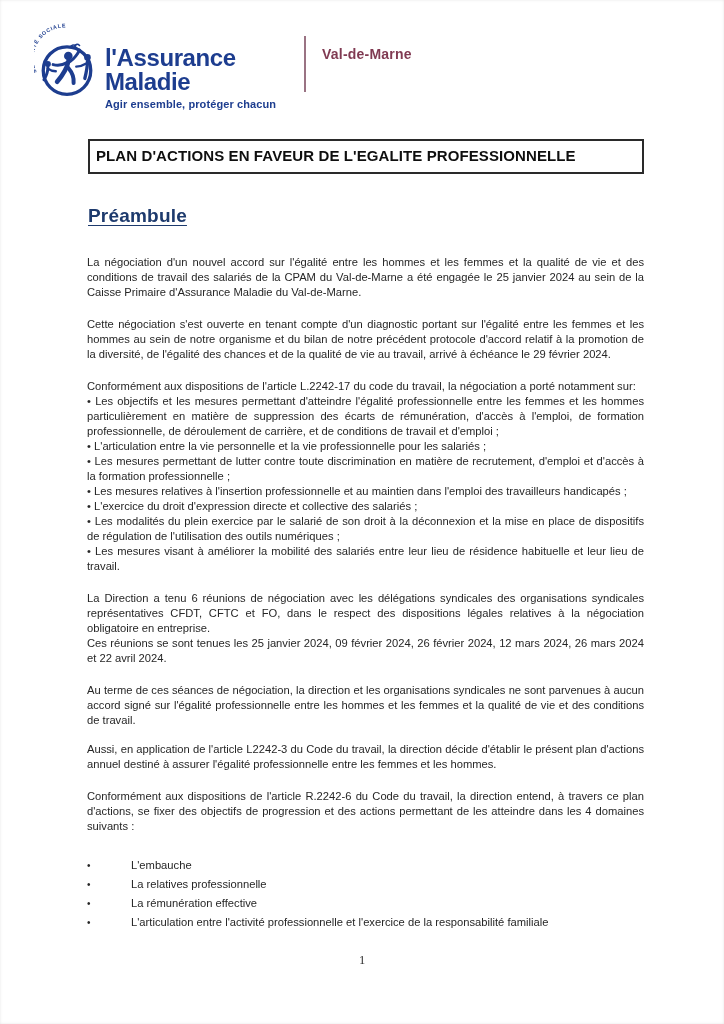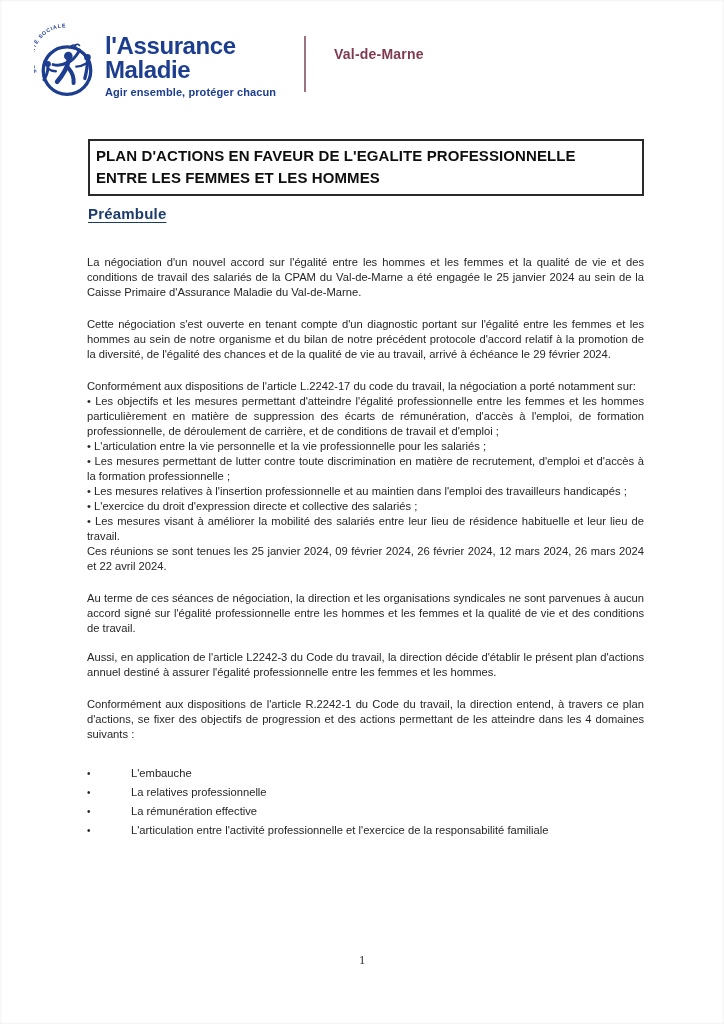--- a/index.html
+++ b/index.html
@@ -9,45 +9,45 @@
     background: #ffffff;
     overflow: hidden;
     font-family: "Liberation Sans", sans-serif;
     box-shadow: inset 0 0 3px rgba(0,0,0,0.10);
   }
 
   
   .header { position: absolute; top: 22px; left: 34px; display: flex; align-items: flex-start; }
   .brand { display: flex; align-items: flex-start; }
   .logo-svg { width: 66px; height: 80px; display: block; }
-  .wordmark { margin-left: 5px; margin-top: 12px; }
+  .wordmark { margin-left: 5px; margin-top: 24px; }
   .brand-name {
     color: #1d3d8f; font-weight: bold; font-size: 24px; line-height: 24px;
     letter-spacing: -0.4px;
   }
   .tagline { color: #1d3d8f; font-weight: bold; font-size: 11px; margin-top: 4px; letter-spacing: 0.1px; }
   .region-block {
     margin-left: 28px; margin-top: 14px;
     border-left: 2px solid #9a7383;
-    padding-left: 28px; height: 56px;
+    padding-left: 16px; height: 56px;
   }
   .region-label { color: #803a52; font-size: 14px; font-weight: bold; margin-top: 10px; letter-spacing: 0.2px; }
 
   
   .title-box {
     position: absolute; top: 139px; left: 88px; right: 80px;
     border: 2px solid #2a2a2a;
     padding: 4px 6px 5px 6px;
   }
   .title-line { font-size: 15px; font-weight: bold; color: #0f0f0f; line-height: 22px; letter-spacing: 0.1px; }
 
   
   .section-heading {
     position: absolute; top: 205px; left: 88px;
-    color: #1d3a6d; font-size: 15px; font-weight: bold;
+    color: #1d3a6d; font-size: 19px; font-weight: bold;
     text-decoration: underline; text-underline-offset: 3px;
     letter-spacing: 0.2px;
   }
 
   
   .content {
     position: absolute; top: 241px; left: 87px; right: 80px;
     font-size: 11.2px; line-height: 15px; color: #262626;
     text-align: justify;
   }
@@ -106,42 +106,43 @@
         <div class="tagline">Agir ensemble, protéger chacun</div>
       </div>
     </div>
     <div class="region-block">
       <div class="region-label">Val-de-Marne</div>
     </div>
   </div>
 
   <div class="title-box">
     <div class="title-line">PLAN D'ACTIONS EN FAVEUR DE L'EGALITE PROFESSIONNELLE</div>
-    <div class="title-line">ENTRE LES FEMMES ET LES HOMMES</div>
   </div>
 
   <div class="section-heading">Préambule</div>
 
   <div class="content">
     <p class="mt">La négociation d'un nouvel accord sur l'égalité entre les hommes et les femmes et la qualité de vie et des conditions de travail des salariés de la CPAM du Val-de-Marne a été engagée le 25 janvier 2024 au sein de la Caisse Primaire d'Assurance Maladie du Val-de-Marne.</p>
     <p class="mt-lg">Cette négociation s'est ouverte en tenant compte d'un diagnostic portant sur l'égalité entre les femmes et les hommes au sein de notre organisme et du bilan de notre précédent protocole d'accord relatif à la promotion de la diversité, de l'égalité des chances et de la qualité de vie au travail, arrivé à échéance le 29 février 2024.</p>
 
     <p class="mt-lg">Conformément aux dispositions de l'article L.2242-17 du code du travail, la négociation a porté notamment sur:</p>
     <p>• Les objectifs et les mesures permettant d'atteindre l'égalité professionnelle entre les femmes et les hommes particulièrement en matière de suppression des écarts de rémunération, d'accès à l'emploi, de formation professionnelle, de déroulement de carrière, et de conditions de travail et d'emploi ;</p>
     <p>• L'articulation entre la vie personnelle et la vie professionnelle pour les salariés ;</p>
     <p>• Les mesures permettant de lutter contre toute discrimination en matière de recrutement, d'emploi et d'accès à la formation professionnelle ;</p>
     <p>• Les mesures relatives à l'insertion professionnelle et au maintien dans l'emploi des travailleurs handicapés ;</p>
     <p>• L'exercice du droit d'expression directe et collective des salariés ;</p>
+    <p>• Les modalités du plein exercice par le salarié de son droit à la déconnexion et la mise en place de dispositifs de régulation de l'utilisation des outils numériques ;</p>
     <p>• Les mesures visant à améliorer la mobilité des salariés entre leur lieu de résidence habituelle et leur lieu de travail.</p>
 
+    <p class="mt-lg">La Direction a tenu 6 réunions de négociation avec les délégations syndicales des organisations syndicales représentatives CFDT, CFTC et FO, dans le respect des dispositions légales relatives à la négociation obligatoire en entreprise.</p>
     <p>Ces réunions se sont tenues les 25 janvier 2024, 09 février 2024, 26 février 2024, 12 mars 2024, 26 mars 2024 et 22 avril 2024.</p>
 
     <p class="mt-lg">Au terme de ces séances de négociation, la direction et les organisations syndicales ne sont parvenues à aucun accord signé sur l'égalité professionnelle entre les hommes et les femmes et la qualité de vie et des conditions de travail.</p>
     <p class="mt">Aussi, en application de l'article L2242-3 du Code du travail, la direction décide d'établir le présent plan d'actions annuel destiné à assurer l'égalité professionnelle entre les femmes et les hommes.</p>
-    <p class="mt-lg">Conformément aux dispositions de l'article R.2242-1 du Code du travail, la direction entend, à travers ce plan d'actions, se fixer des objectifs de progression et des actions permettant de les atteindre dans les 4 domaines suivants :</p>
+    <p class="mt-lg">Conformément aux dispositions de l'article R.2242-6 du Code du travail, la direction entend, à travers ce plan d'actions, se fixer des objectifs de progression et des actions permettant de les atteindre dans les 4 domaines suivants :</p>
 
     <div class="domain-list">
       <div class="domain-item">
         <span class="domain-marker">•</span>
         <span>L'embauche</span>
       </div>
       <div class="domain-item">
         <span class="domain-marker">•</span>
         <span>La relatives professionnelle</span>
       </div>

